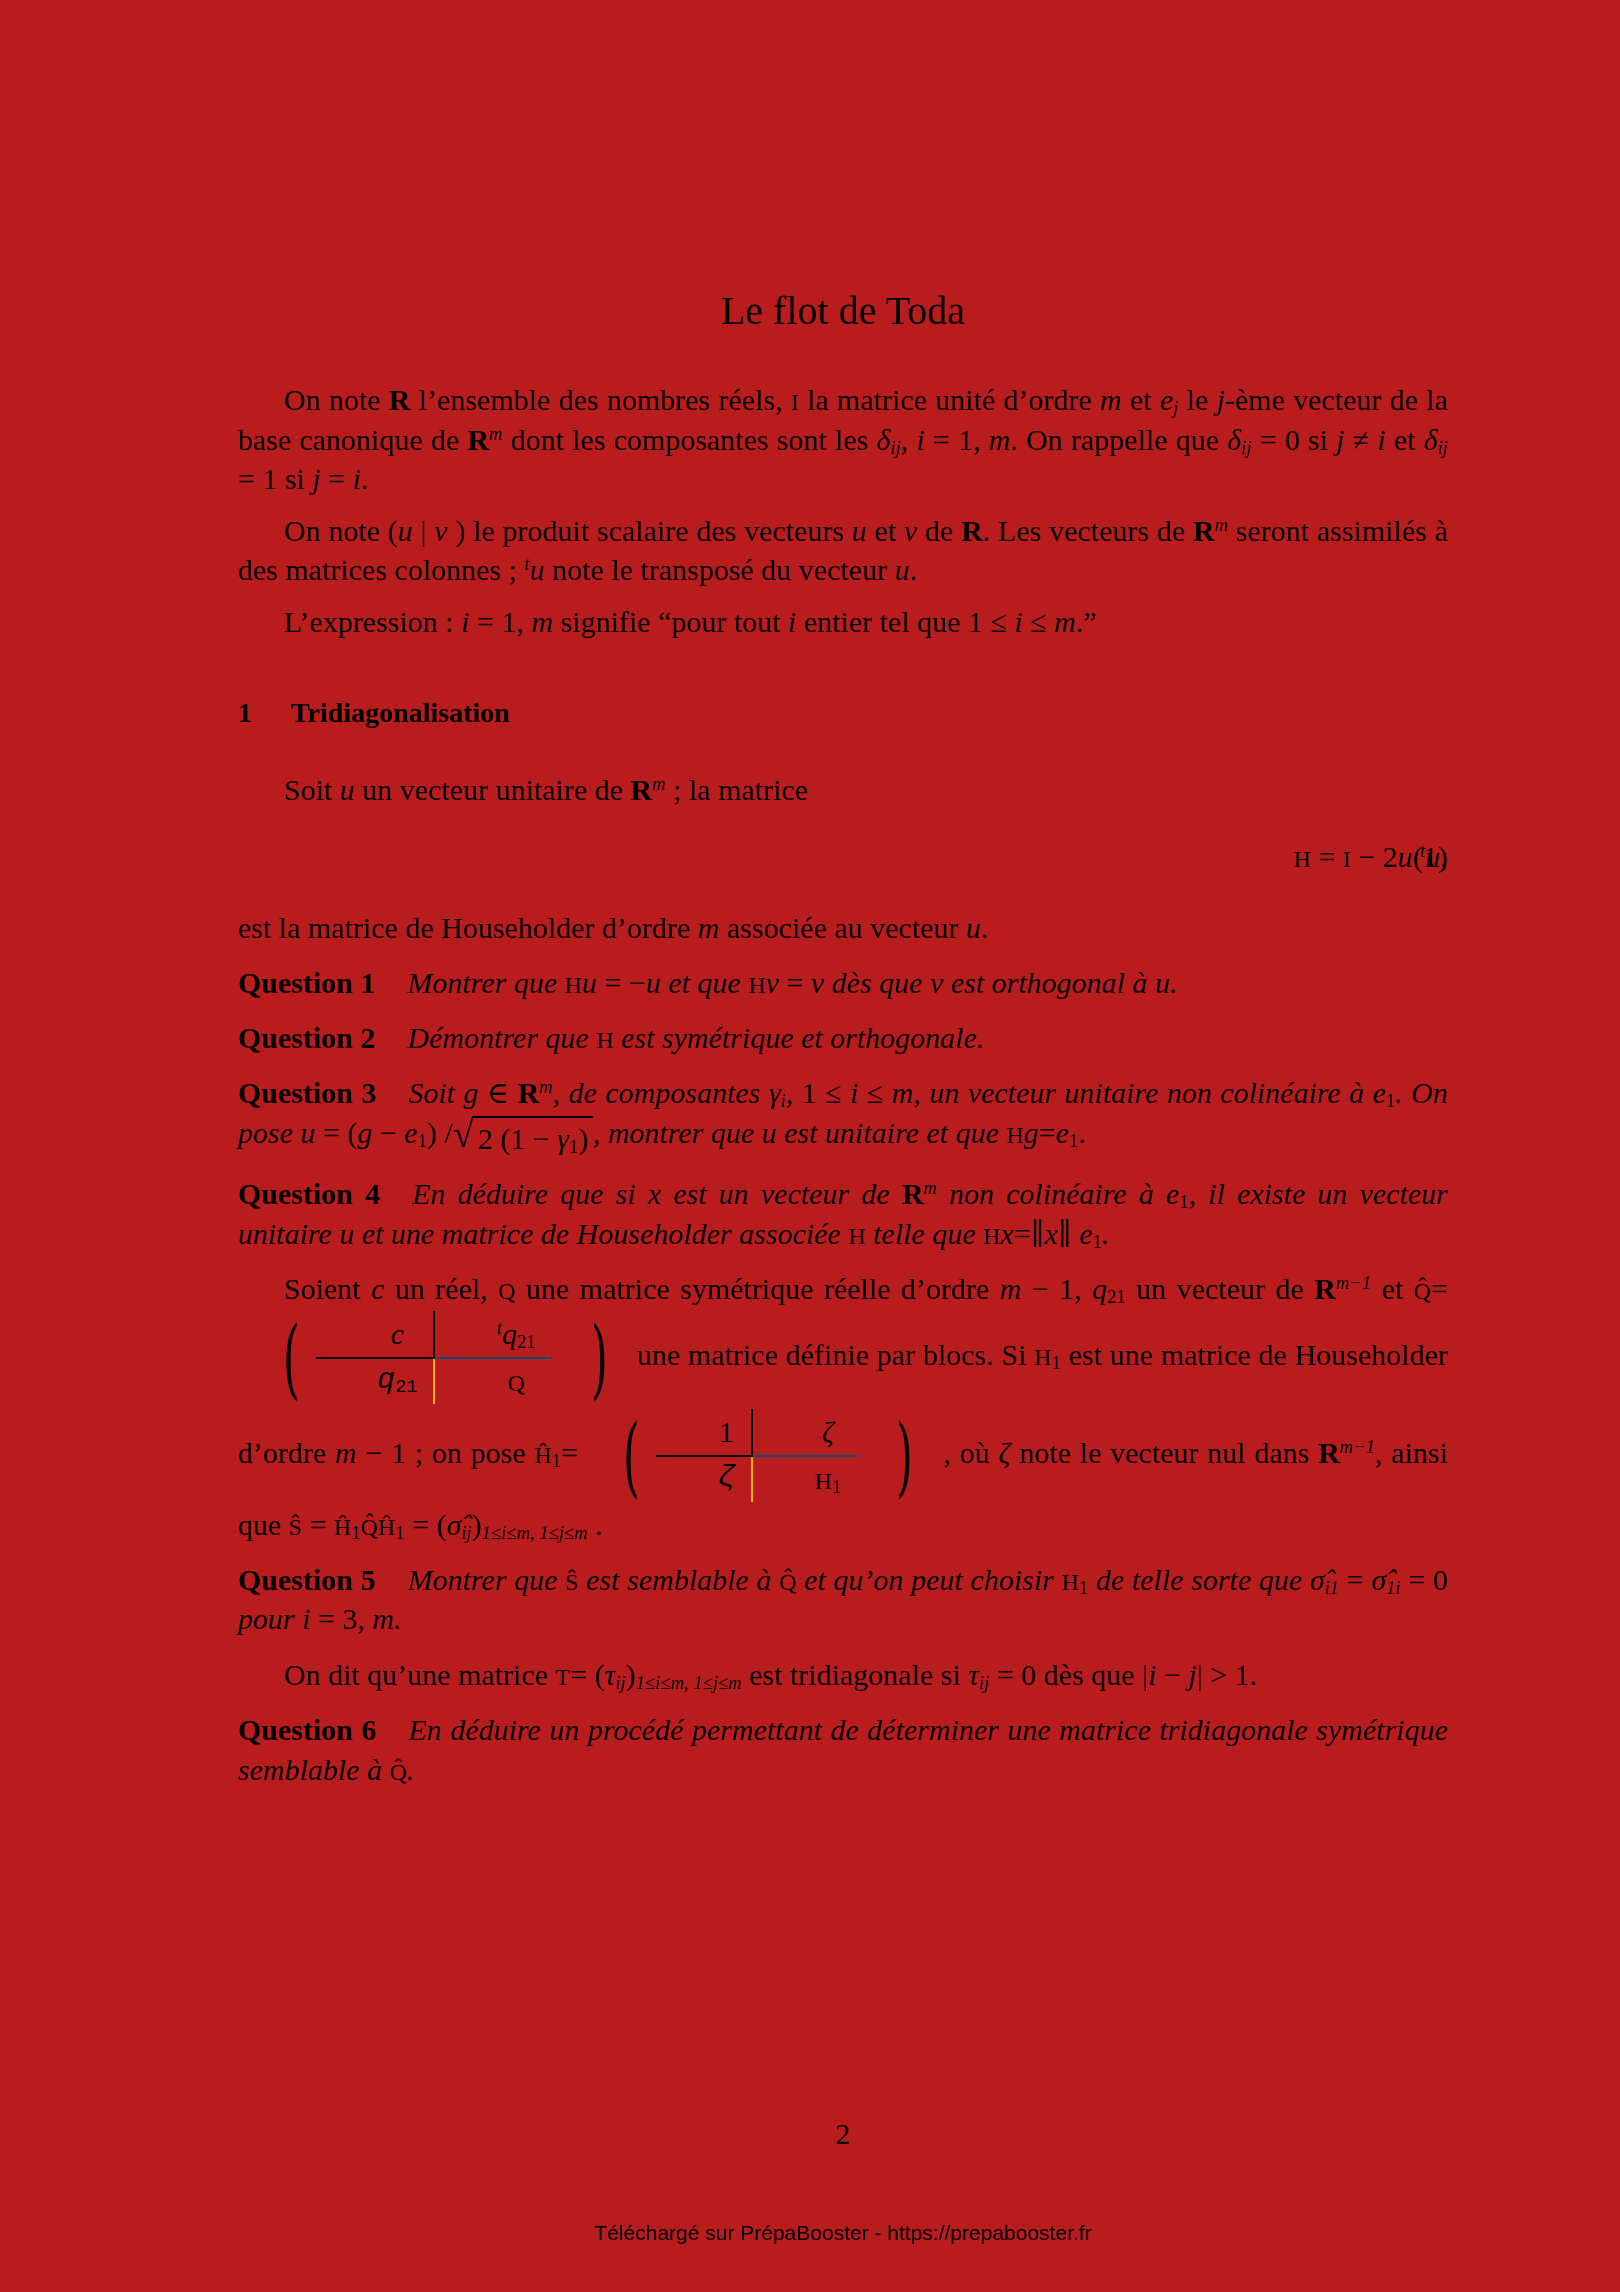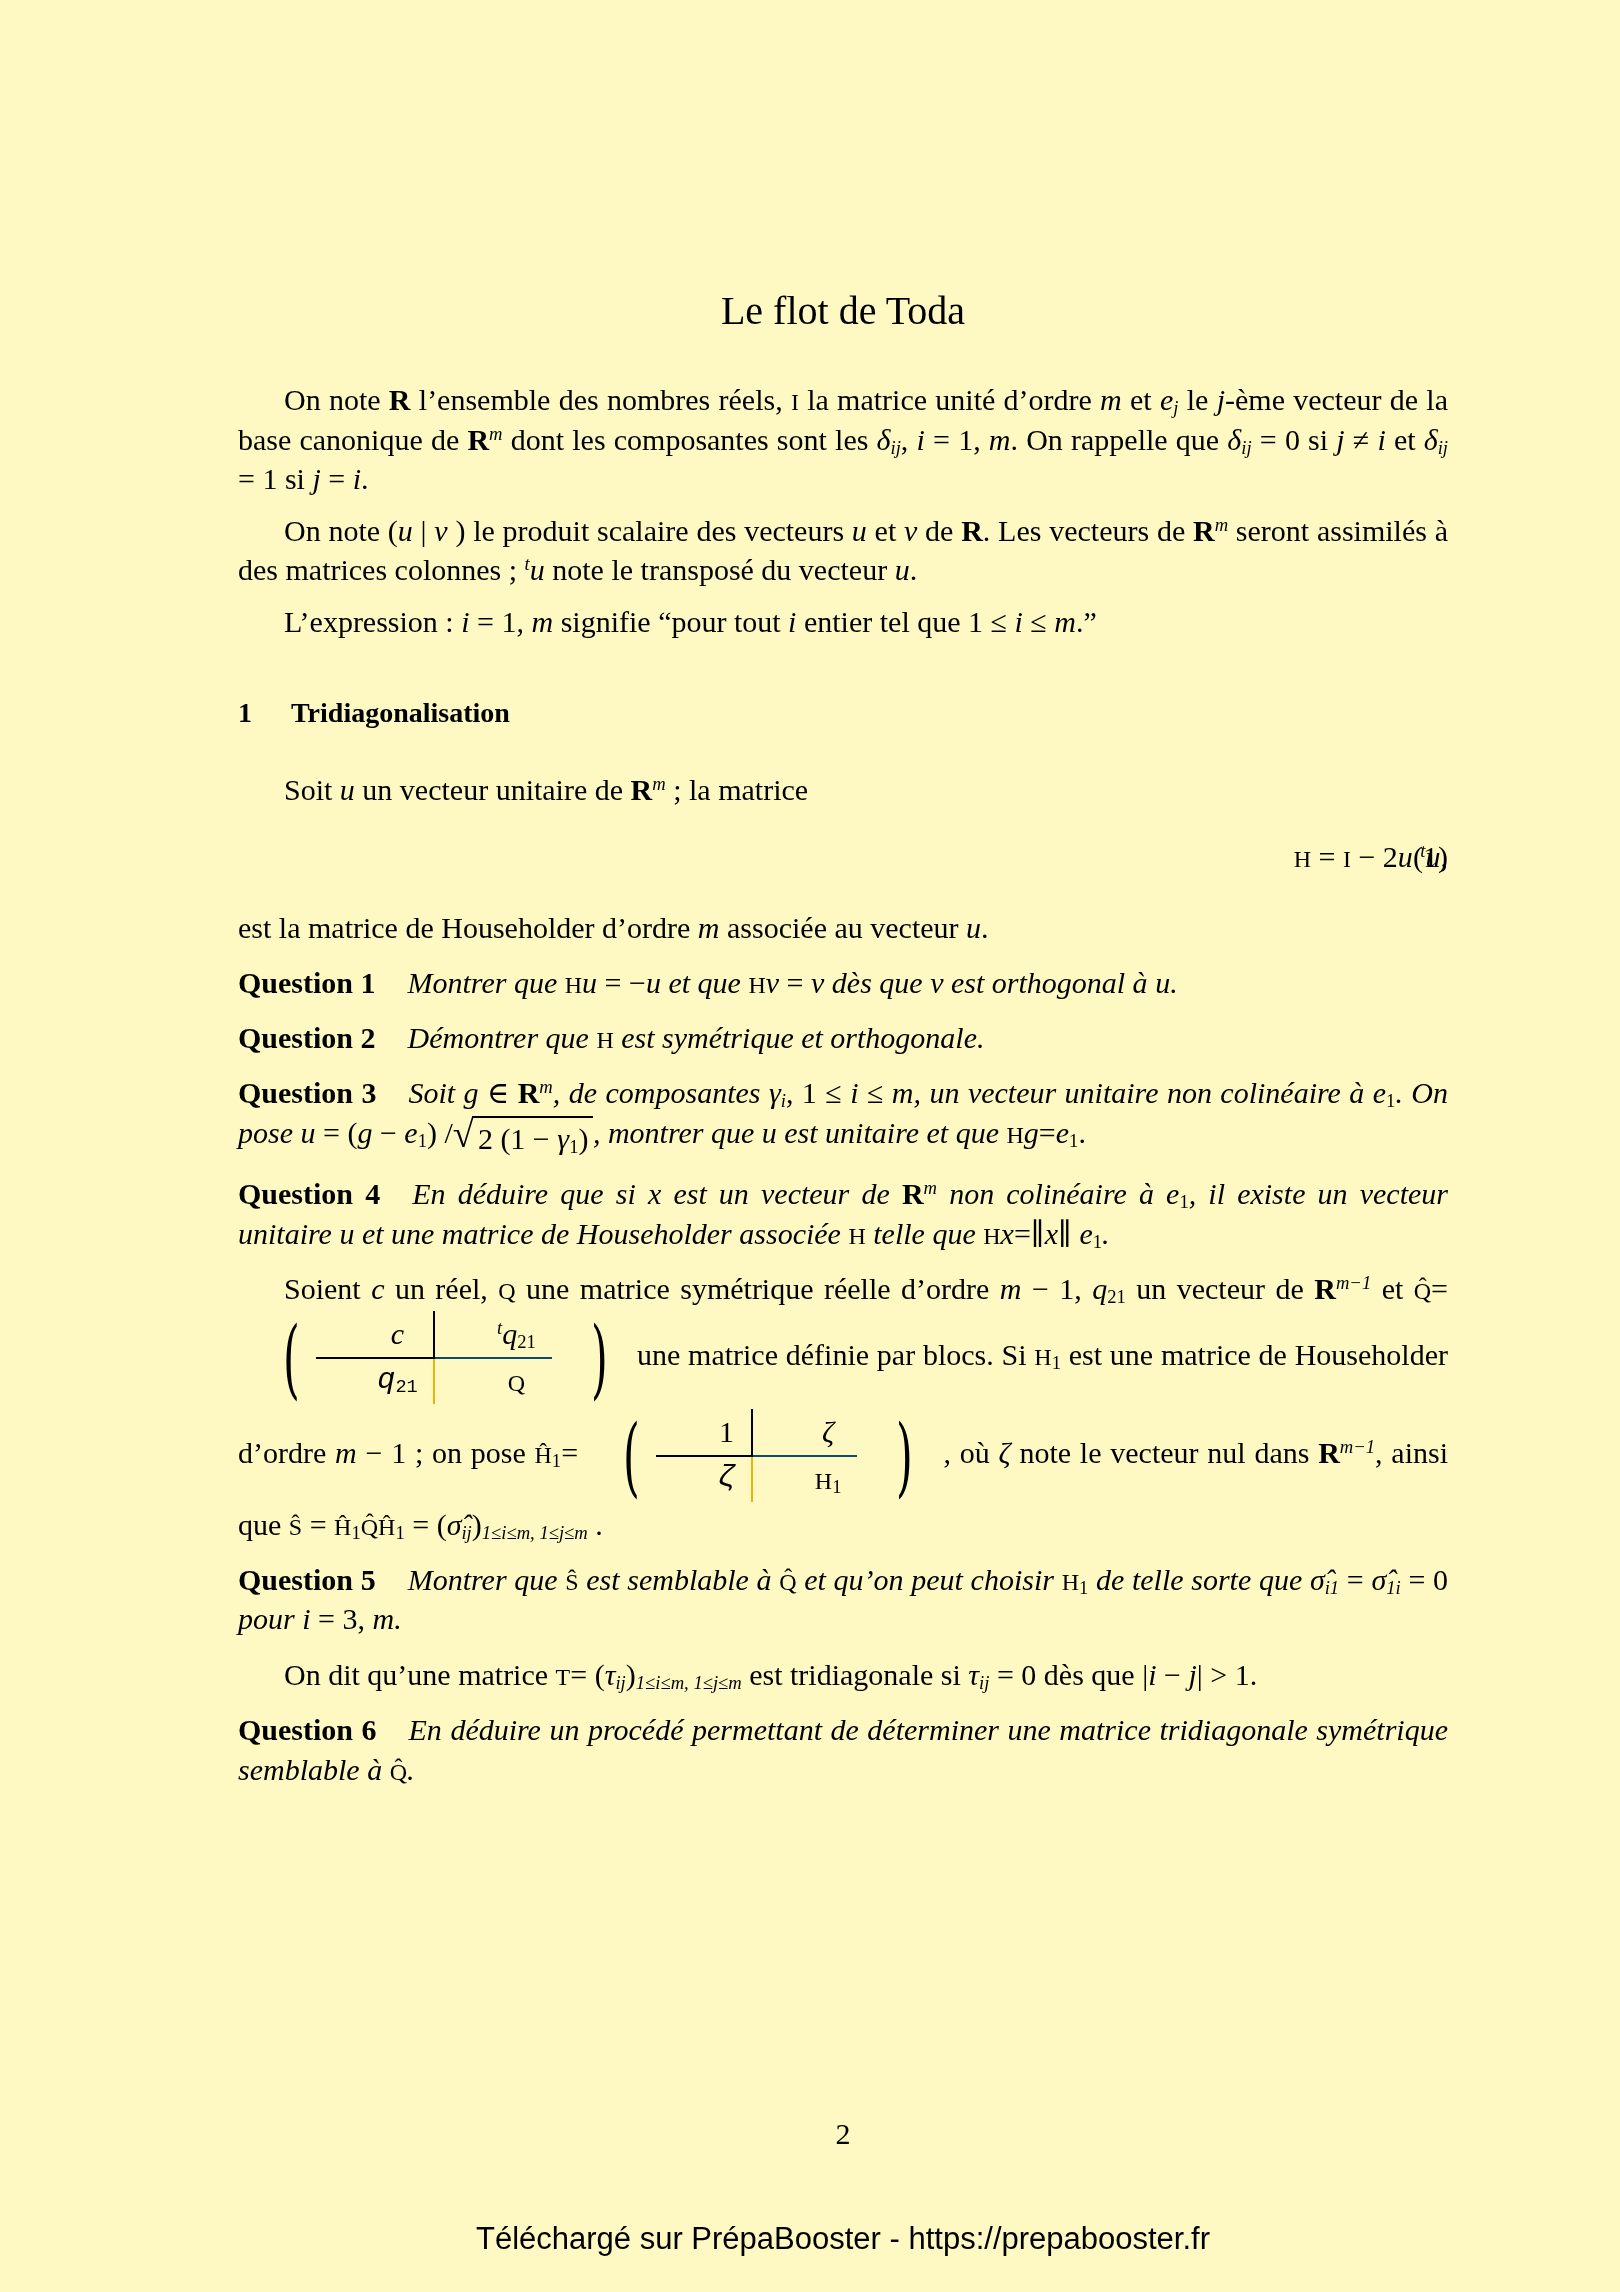--- a/index.html
+++ b/index.html
@@ -1,20 +1,20 @@
 <!DOCTYPE html>
 <html><head>
 <meta charset="utf-8">
 <style>
   html,body{margin:0;padding:0;background:#ffffff;}
   .page{
     position:relative;
     width:1620px;
     height:2293px;
-    background:#fef9c3;
+    background:#b91c1c;
     color:#000;
     font-family:"Liberation Serif","DejaVu Serif",serif;
     font-size:30px;
     overflow:hidden;
   }
   .content{
     position:absolute;
     left:238px;
     top:0;
     width:1210px;
@@ -117,21 +117,21 @@
     top:2117px;
     text-align:center;
   }
   .credit{
     position:absolute;
     left:238px;
     width:1210px;
     top:2221px;
     text-align:center;
     font-family:"Liberation Sans","DejaVu Sans",sans-serif;
-    font-size:31px;
+    font-size:21px;
   }
 </style>
 </head>
 <body>
 
 <div class="page">
   <div class="content">
 
     <h1 class="doc-title">Le flot de Toda</h1>
 

